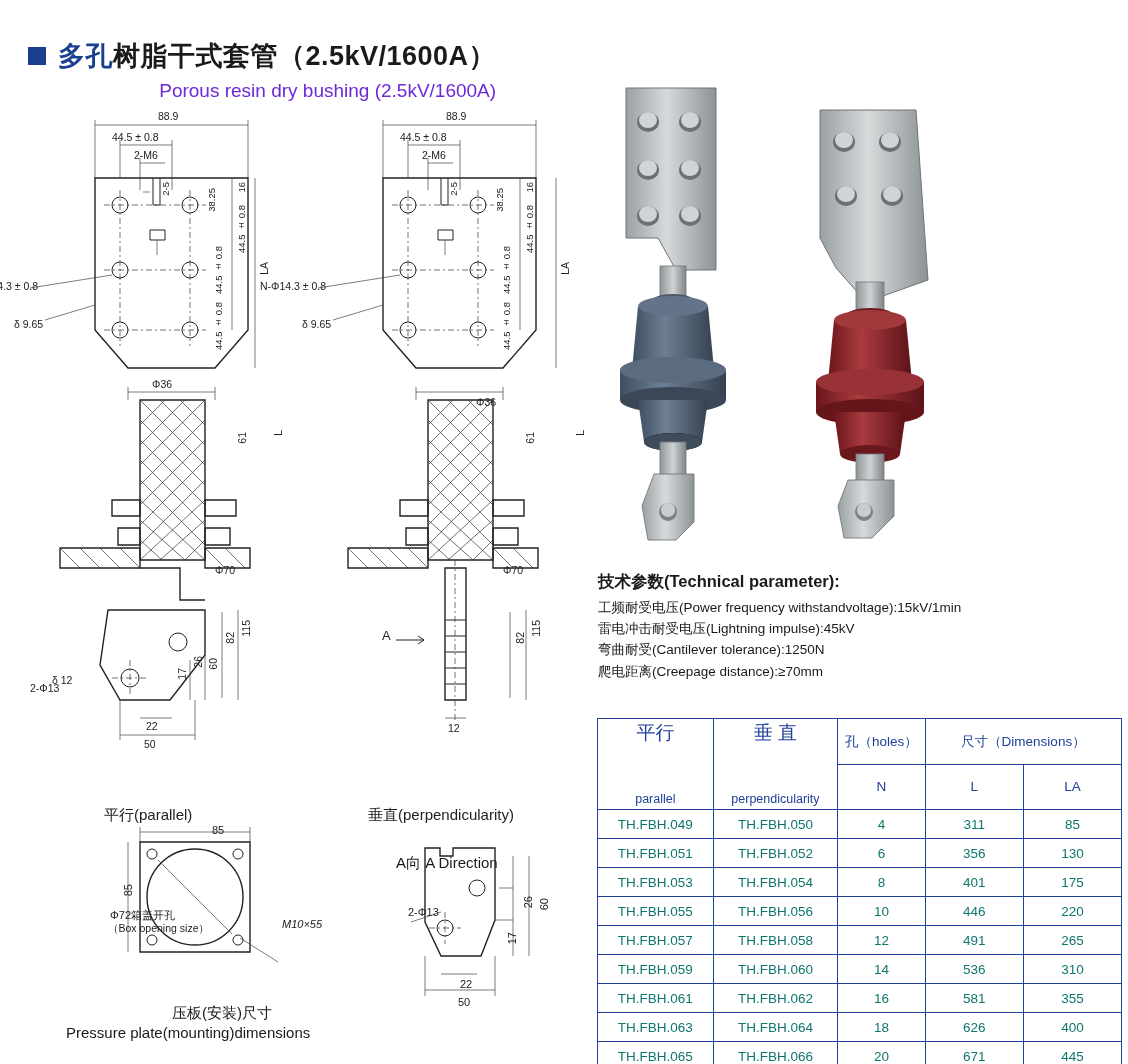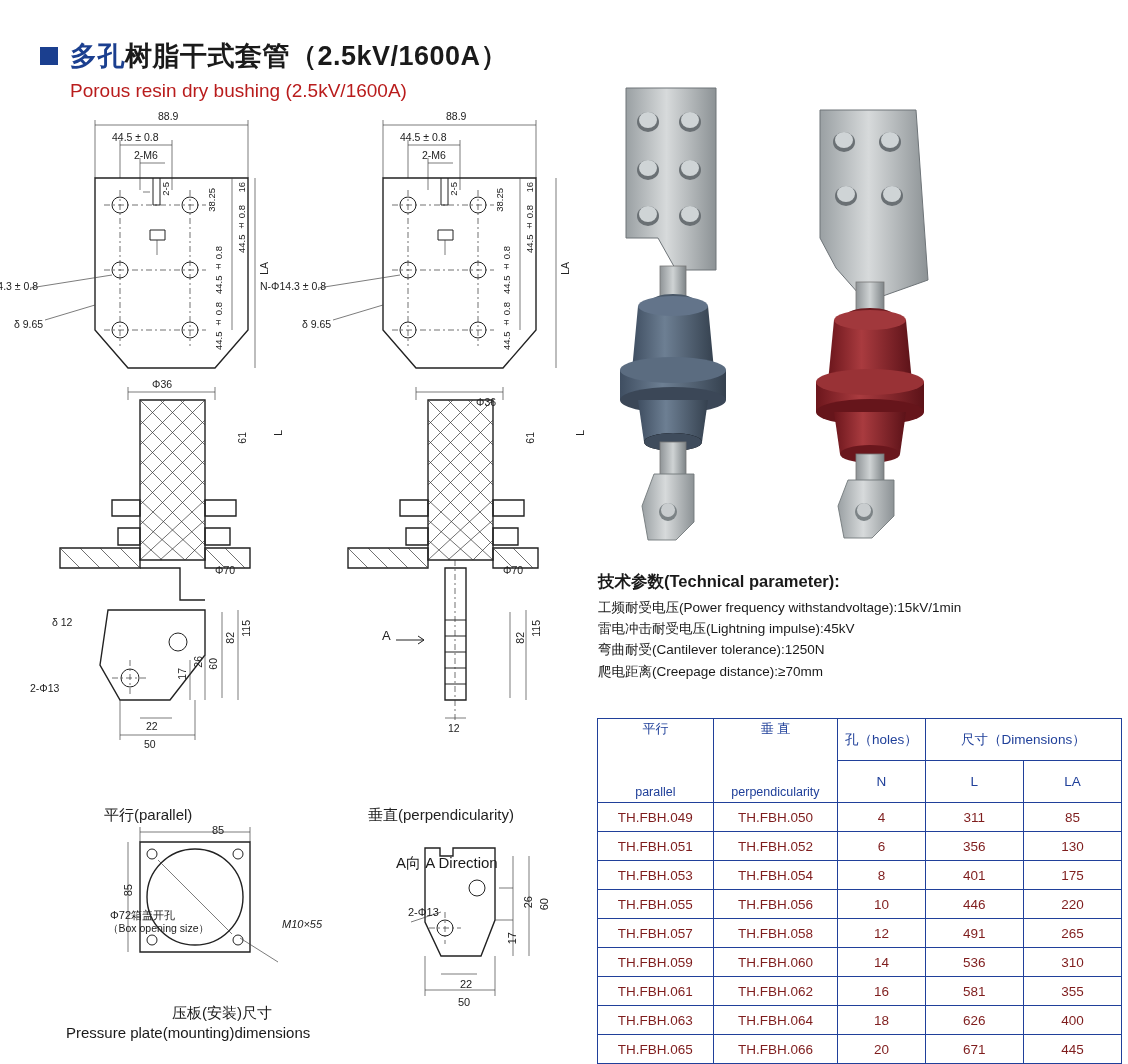--- a/index.html
+++ b/index.html
@@ -7,26 +7,26 @@
     width:1128px;height:1064px;
     background:#ffffff;
     font-family:"Liberation Sans", sans-serif;
     color:#1a1a1a;
     position:relative;
     overflow:hidden;
   }
   .page{position:relative;width:1128px;height:1064px;}
 
   
-  .title-block{position:absolute;left:40px;top:38px;}
+  .title-block{position:absolute;left:28px;top:38px;text-align:right;}
   .title-row{display:flex;align-items:center;}
   .sq{width:18px;height:18px;background:#1b3f8f;margin-right:12px;}
   .t-cn{font-size:27px;font-weight:bold;letter-spacing:0.5px;}
   .t-cn .blue{color:#1b3f8f;}
-  .t-en{font-size:19px;margin-top:6px;margin-left:30px;color:#b91c1c;}
+  .t-en{font-size:19px;margin-top:6px;margin-left:30px;color:#6d28d9;}
 
   
   .draw{position:absolute;font-size:10px;color:#222;}
   .lbl{position:absolute;font-size:10.5px;white-space:nowrap;}
   .lbl.s{font-size:9.5px;}
   .vert{writing-mode:vertical-rl;transform:rotate(180deg);}
   .cap{position:absolute;font-size:15px;white-space:nowrap;margin-top:36px;}
 
   svg{position:absolute;left:0;top:0;overflow:visible;}
   .ln{stroke:#222;stroke-width:1;fill:none;}
@@ -38,23 +38,23 @@
   
   .photo-area{position:absolute;left:598px;top:70px;width:520px;height:470px;}
 
   
   .tech{position:absolute;left:598px;top:571px;width:520px;}
   .tech h3{margin:0 0 6px 0;font-size:16.5px;font-weight:bold;}
   .tech p{margin:0 0 3px 0;font-size:13.5px;line-height:1.35;}
 
   
   .tbl{position:absolute;left:597px;top:718px;width:525px;border-collapse:collapse;}
-  .tbl td,.tbl th{border:1px solid #20409a;text-align:center;font-size:13.5px;padding:3px 2px;color:#7f1d1d;}
+  .tbl td,.tbl th{border:1px solid #20409a;text-align:center;font-size:13.5px;padding:3px 2px;color:#0f766e;}
   .tbl th{color:#20409a;font-weight:normal;line-height:1.15;}
-  .tbl .hcn{display:block;font-size:13px;}
+  .tbl .hcn{display:block;font-size:19px;}
   .tbl .hen{display:block;font-size:12.5px;margin-top:48px;}
   .tbl td{height:22px;}
 </style>
 </head>
 <body>
 
 <div class="page">
 
   <div class="title-block">
     <div class="title-row">
@@ -180,21 +180,21 @@
     <div class="lbl" style="left:14px;top:318px;">δ 9.65</div>
     <div class="lbl" style="left:152px;top:378px;">Φ36</div>
     <div class="lbl vert" style="left:272px;top:430px;">L</div>
     <div class="lbl vert" style="left:236px;top:432px;">61</div>
     <div class="lbl" style="left:215px;top:564px;">Φ70</div>
     <div class="lbl vert" style="left:240px;top:620px;">115</div>
     <div class="lbl vert" style="left:224px;top:632px;">82</div>
     <div class="lbl vert" style="left:207px;top:658px;">60</div>
     <div class="lbl vert" style="left:192px;top:656px;">26</div>
     <div class="lbl vert" style="left:176px;top:668px;">17</div>
-    <div class="lbl" style="left:52px;top:616px;">δ 12</div>
+    <div class="lbl" style="left:52px;top:674px;">δ 12</div>
     <div class="lbl" style="left:30px;top:682px;">2-Φ13</div>
     <div class="lbl" style="left:146px;top:720px;">22</div>
     <div class="lbl" style="left:144px;top:738px;">50</div>
     <div class="cap" style="left:104px;top:770px;">平行(parallel)</div>
   </div>
 
   <div class="draw" style="left:288px;top:0;width:300px;height:800px;">
     <svg width="300" height="800" viewBox="0 0 300 800">
       <path class="thin" d="M95,125 L248,125"></path>
       <path class="thin" d="M95,120 L95,178"></path>

